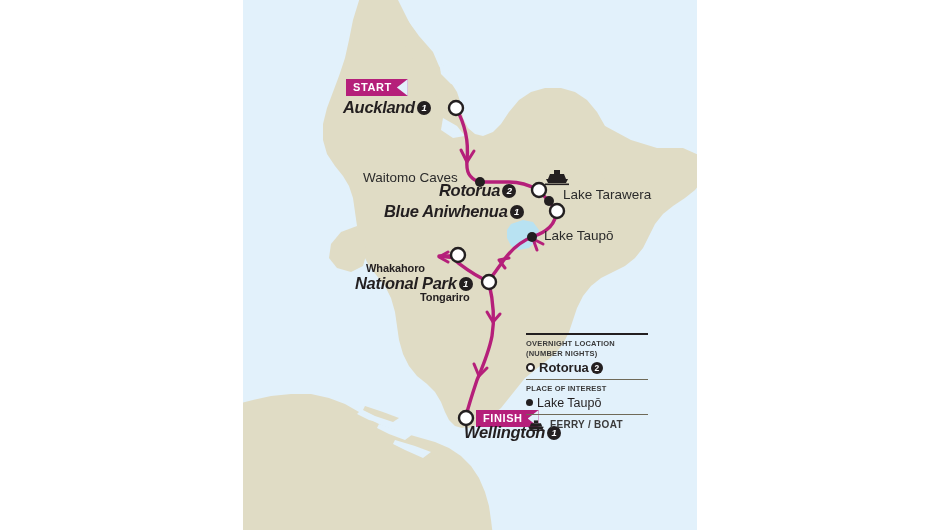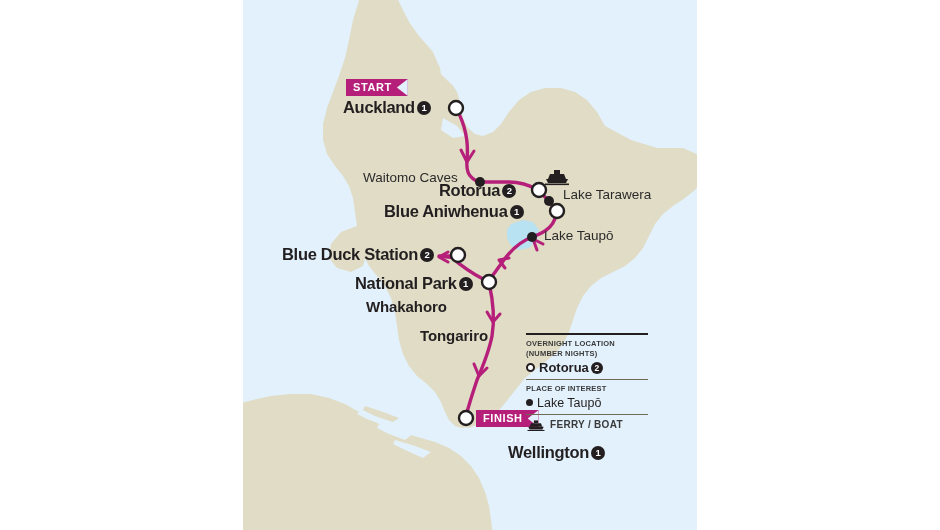--- a/index.html
+++ b/index.html
@@ -39,33 +39,33 @@
   .lbl {
     position: absolute;
     white-space: nowrap;
     color: #231f20;
     line-height: 1;
   }
   .city-label {
     font-weight: bold;
     font-size: 16.5px;
     letter-spacing: -0.3px;
+    font-style: italic;
   }
   .poi-label {
     font-size: 13.5px;
     font-weight: normal;
     color: #2b2b2b;
     text-align: center;
   }
   .sub-label {
-    font-size: 15px;
+    font-size: 11px;
     font-weight: bold;
     color: #231f20;
     letter-spacing: -0.1px;
-    margin-top: 36px;
   }
   .badge {
     display: inline-block;
     width: 14px;
     height: 14px;
     border-radius: 50%;
     background: #231f20;
     color: #ffffff;
     font-size: 9.5px;
     font-weight: bold;
@@ -414,33 +414,30 @@
     </div>
 
     <div class="lbl poi-label" style="left:320px; top:188px;">Lake Tarawera</div>
 
     <div class="lbl city-label" style="left:141px; top:203px;">
       <span>Blue Aniwhenua</span><span class="badge">1</span>
     </div>
 
     <div class="lbl poi-label" style="left:301px; top:229px;">Lake Taupō</div>
 
-    <div class="lbl city-label" style="left:39px; top:246px;">
-      <span>Blue Duck Station</span><span class="badge">2</span>
-    </div>
     <div class="lbl sub-label" style="left:123px; top:263px;">Whakahoro</div>
 
     <div class="lbl city-label" style="left:112px; top:275px;">
       <span>National Park</span><span class="badge">1</span>
     </div>
     <div class="lbl sub-label" style="left:177px; top:292px;">Tongariro</div>
 
     <div class="flag" style="left:233px; top:410px;">FINISH</div>
 
-    <div class="lbl city-label" style="left:221px; top:444px;margin-left:44px;">
+    <div class="lbl city-label" style="left:221px; top:424px;">
       <span>Wellington</span><span class="badge">1</span>
     </div>
 
     <div id="key">
       <div class="rule"></div>
 
       <div class="cap">
         <div>OVERNIGHT LOCATION</div>
         <div>(NUMBER NIGHTS)</div>
       </div>

